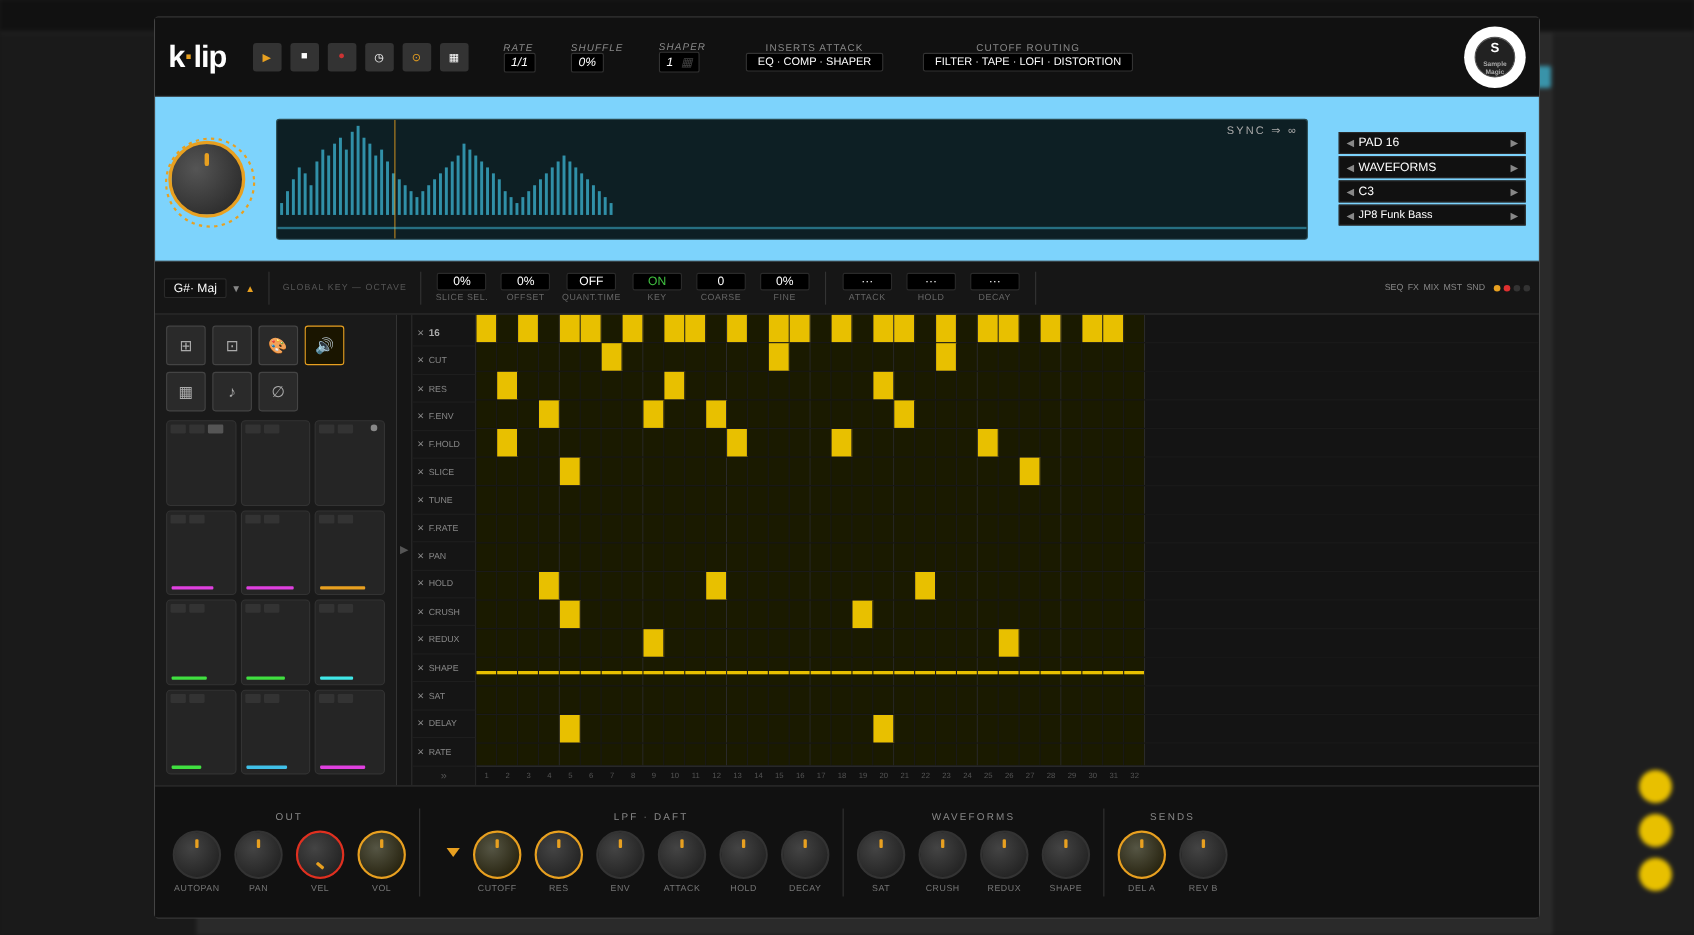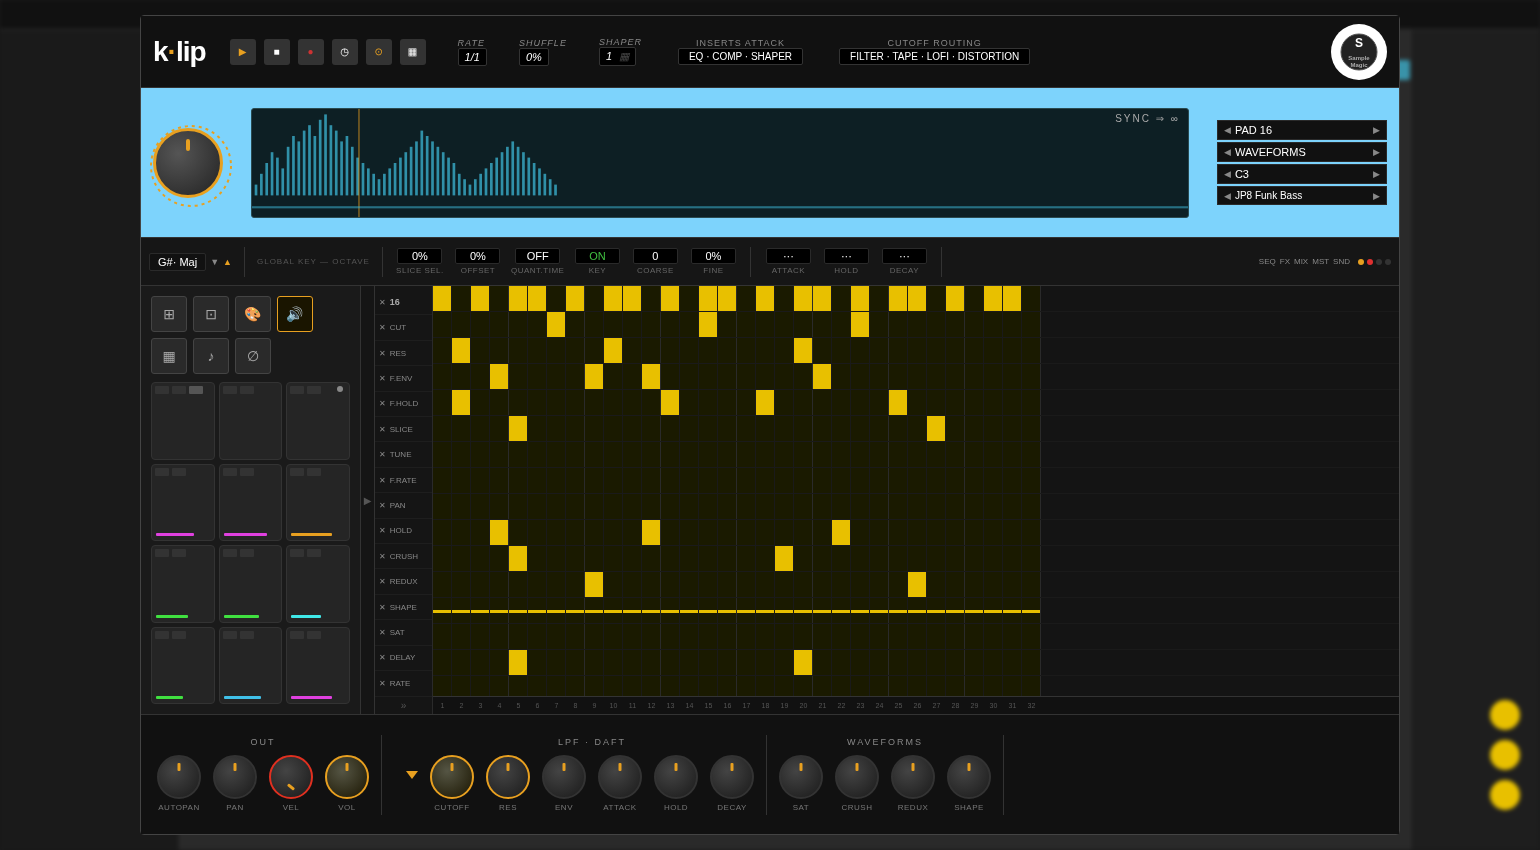--- a/index.html
+++ b/index.html
@@ -1586,16 +1586,29 @@
         </div>
         <div class="knob-item">
           <div class="knob"></div>
           <div class="knob-label">SHAPE</div>
         </div>
       </div>
     </div>
 
     <div class="bottom-divider"></div>
 
+    <div class="bottom-group">
+      <div class="bottom-group-title">SENDS</div>
+      <div class="knobs-row">
+        <div class="knob-item">
+          <div class="knob orange-ring" style="background:radial-gradient(circle at 38% 35%, #554, #1a1500);"></div>
+          <div class="knob-label">DEL A</div>
+        </div>
+        <div class="knob-item">
+          <div class="knob"></div>
+          <div class="knob-label">REV B</div>
+        </div>
+      </div>
+    </div>
 
   </div>
 
 </div>
 
 </body></html>

